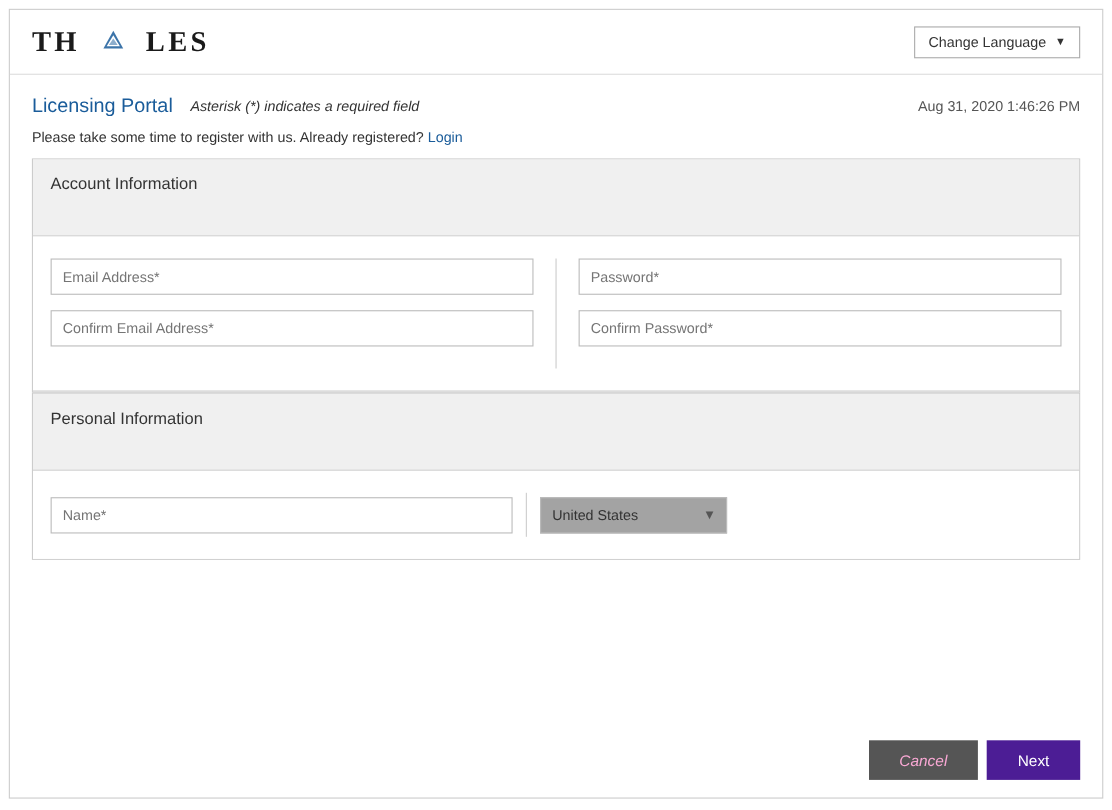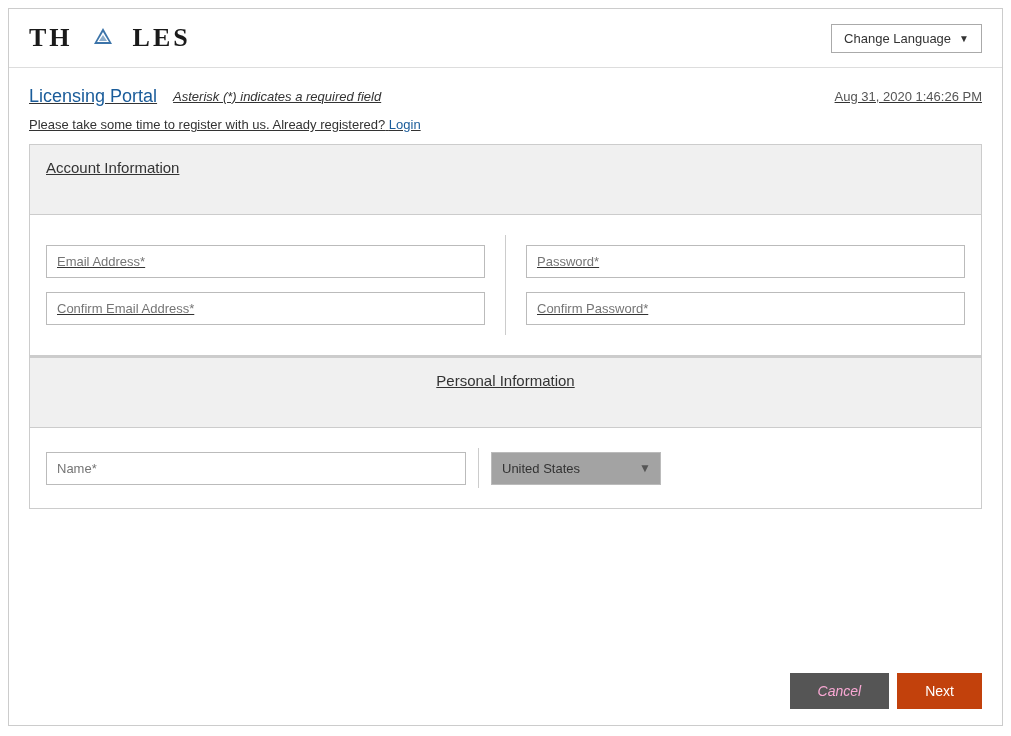--- a/index.html
+++ b/index.html
@@ -70,21 +70,20 @@
     }
 
     .change-language-btn .dropdown-arrow {
       font-size: 10px;
     }
 
     
     .content {
       flex: 1;
       padding: 0 20px 20px 20px;
-      text-decoration: underline;
     }
 
     
     .portal-header {
       display: flex;
       justify-content: space-between;
       align-items: center;
       padding: 18px 0 10px 0;
     }
 
@@ -144,21 +143,21 @@
 
     .section-fields {
       background: #fff;
       padding: 20px 16px;
       border-bottom: 1px solid #ccc;
     }
 
     .fields-row {
       display: flex;
       gap: 20px;
-      align-items: center;
+      align-items: flex-start;
     }
 
     .field-group {
       display: flex;
       flex-direction: column;
       gap: 14px;
       flex: 1;
     }
 
     .form-input {
@@ -181,21 +180,20 @@
     
     .personal-section-header {
       background: #f0f0f0;
       padding: 14px 16px;
       font-size: 15px;
       color: #333;
       border-bottom: 1px solid #ccc;
       min-height: 70px;
       display: flex;
       align-items: flex-start;
-      justify-content: center;
     }
 
     .personal-fields {
       background: #fff;
       padding: 20px 16px;
     }
 
     .personal-fields-row {
       display: flex;
       gap: 12px;
@@ -259,21 +257,21 @@
       color: #f9a8d4;
       border: none;
       padding: 10px 28px;
       font-size: 14px;
       cursor: pointer;
       font-weight: normal;
       font-style: italic;
     }
 
     .next-btn {
-      background: #c2410c;
+      background: #4c1d95;
       color: #fff;
       border: none;
       padding: 10px 28px;
       font-size: 14px;
       cursor: pointer;
       font-weight: normal;
     }
   </style>
 </head>
 <body>

